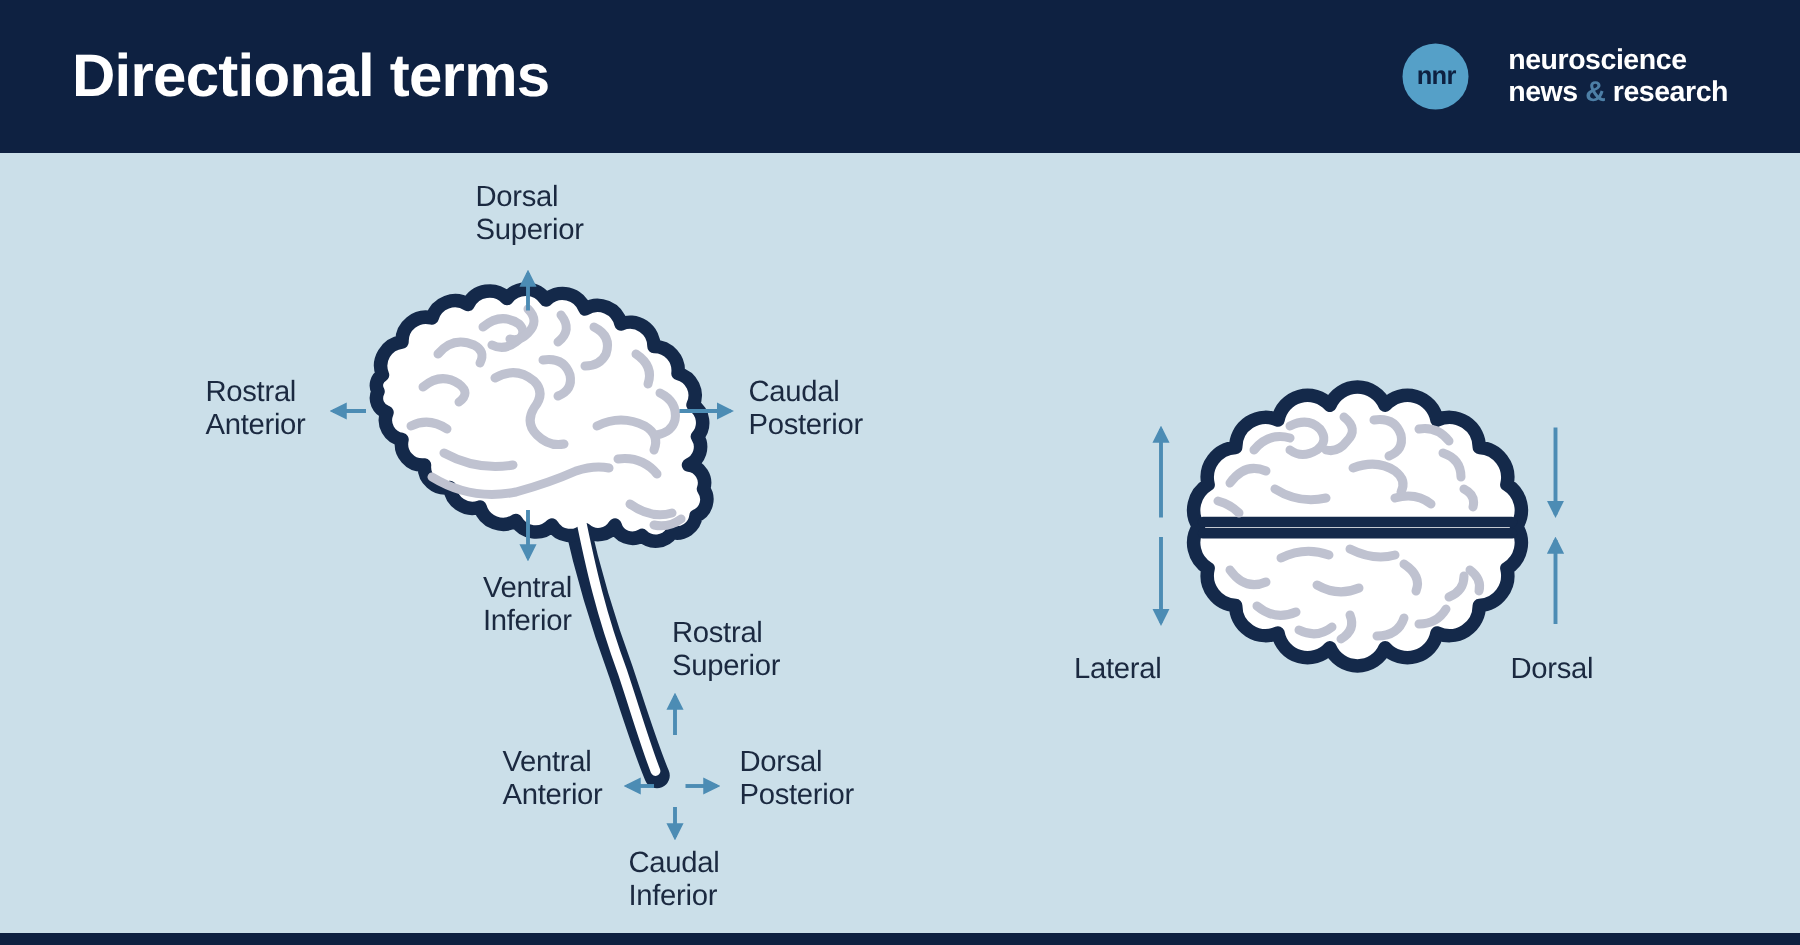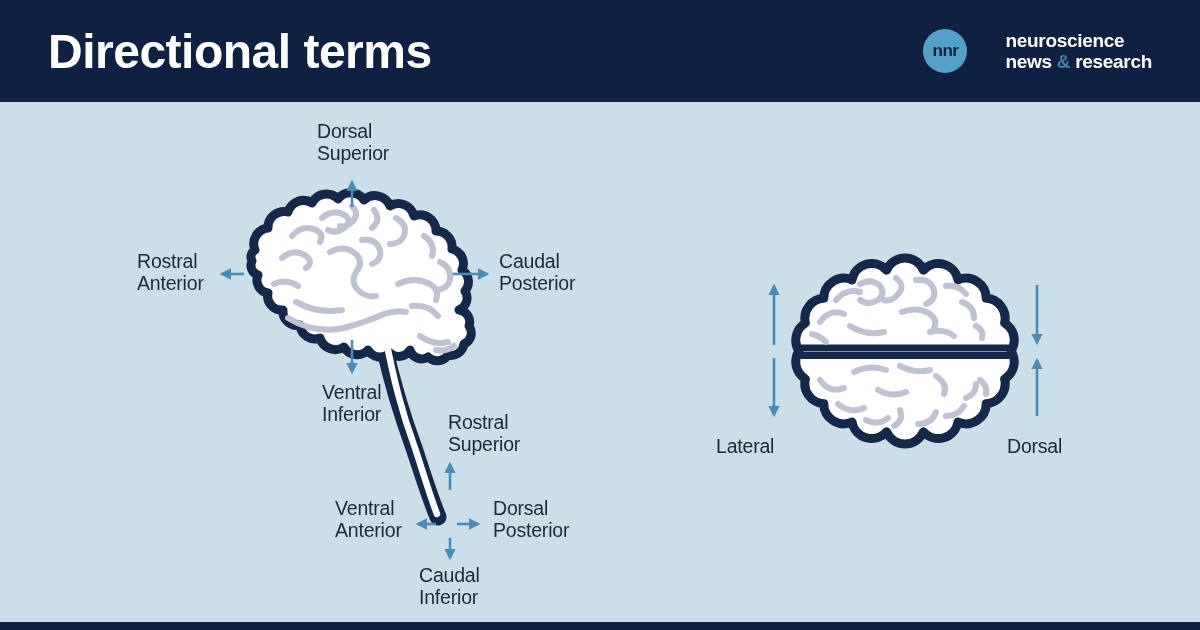--- a/index.html
+++ b/index.html
@@ -20,31 +20,31 @@
     background:var(--c-background);
     font-family:"Liberation Sans", sans-serif;
   }
   .header{
     position:absolute;left:0;top:0;width:1200px;height:102px;
     background:var(--c-navy);
     display:flex;align-items:center;justify-content:space-between;
     padding:0 48px;z-index:3;
   }
   .page-title{
-    color:#ffffff;font-size:48px;font-weight:bold;letter-spacing:-0.5px;
-  }
-  .logo{display:flex;align-items:center;gap:6px;}
+    color:#ffffff;font-size:40px;font-weight:bold;letter-spacing:-0.5px;
+  }
+  .logo{display:flex;align-items:center;gap:26px;}
   .logo-circle{
     width:44px;height:44px;border-radius:50%;
     background:var(--c-logo_circle);
     display:flex;align-items:center;justify-content:center;
     color:var(--c-navy);font-weight:bold;font-size:17px;letter-spacing:-0.5px;
   }
   .logo-text{
-    color:#ffffff;font-weight:bold;font-size:19px;line-height:21px;letter-spacing:-0.3px;margin-left:32px;
+    color:#ffffff;font-weight:bold;font-size:19px;line-height:21px;letter-spacing:-0.3px;
   }
   .logo-amp{color:var(--c-logo_amp);}
   .footer{
     position:absolute;left:0;bottom:0;width:1200px;height:8px;
     background:var(--c-navy);z-index:3;
   }
   .diagram-svg{position:absolute;left:0;top:0;z-index:1;}
   .outline{fill:var(--c-brain_fill);stroke:var(--c-brain_outline);stroke-width:9;stroke-linejoin:round;}
   .gyri{fill:none;stroke:var(--c-gyri);stroke-width:6;stroke-linecap:round;}
   .cord-outer{fill:none;stroke:var(--c-brain_outline);stroke-width:17;stroke-linecap:round;}

